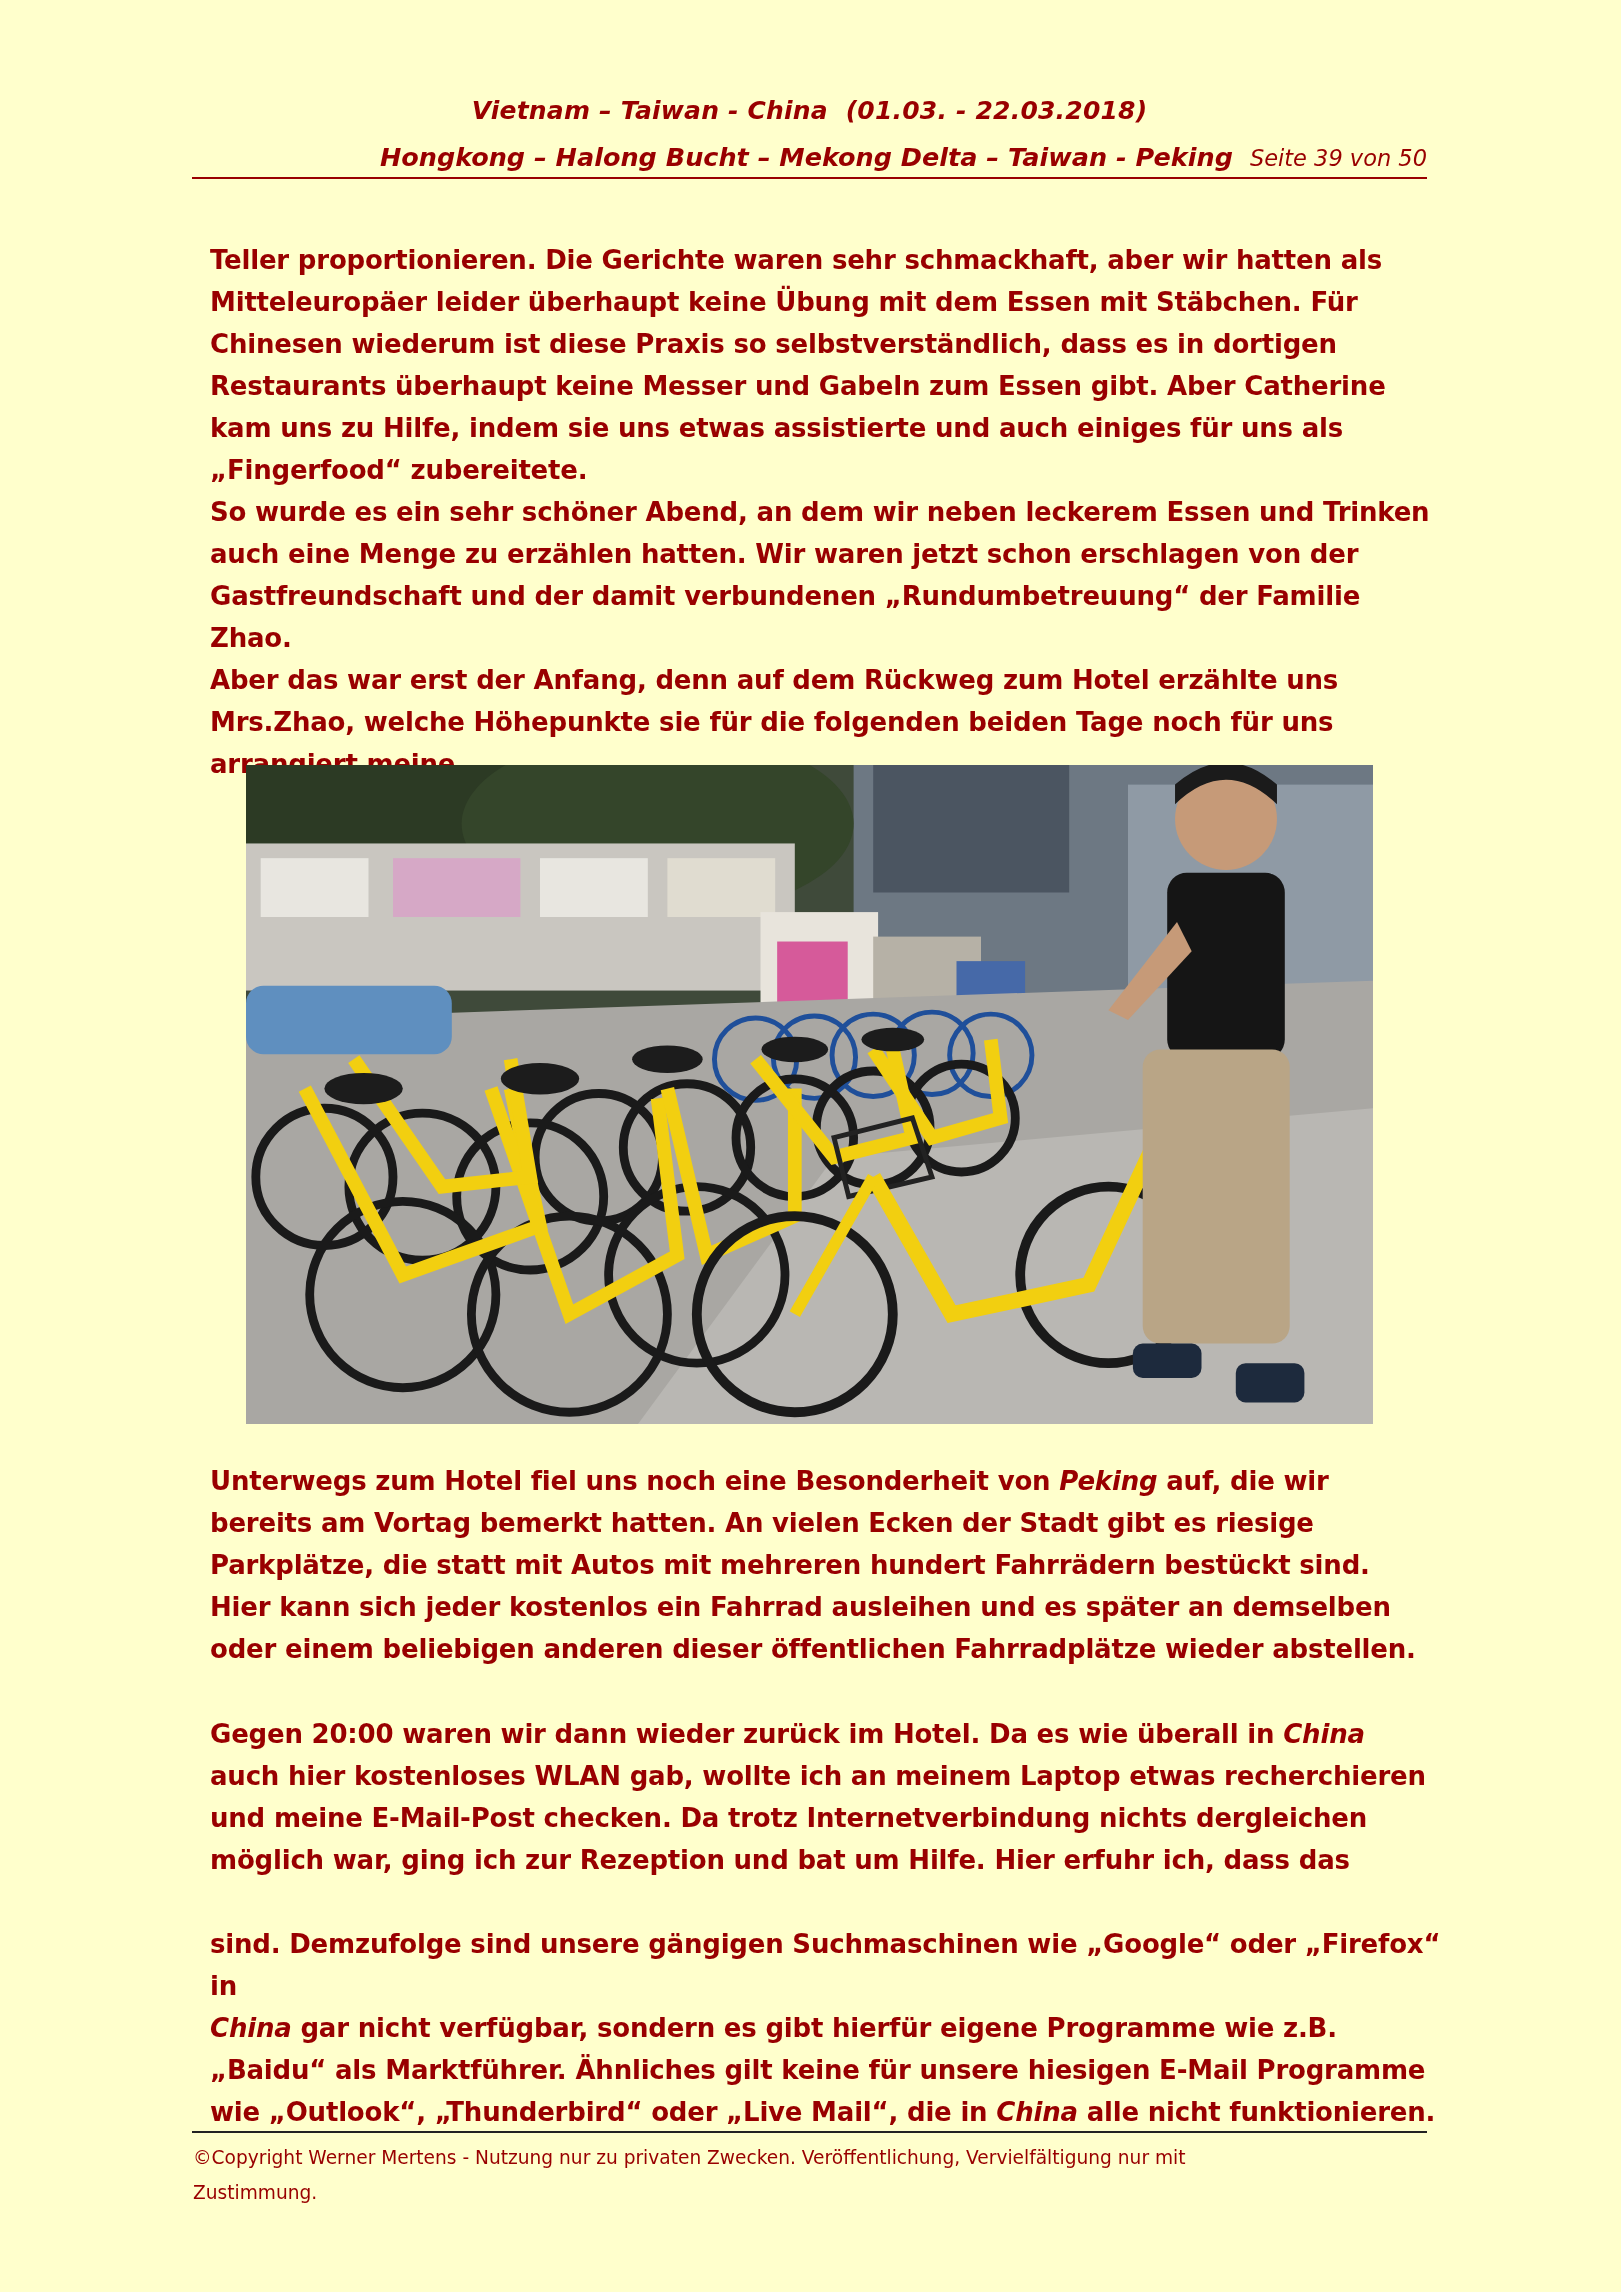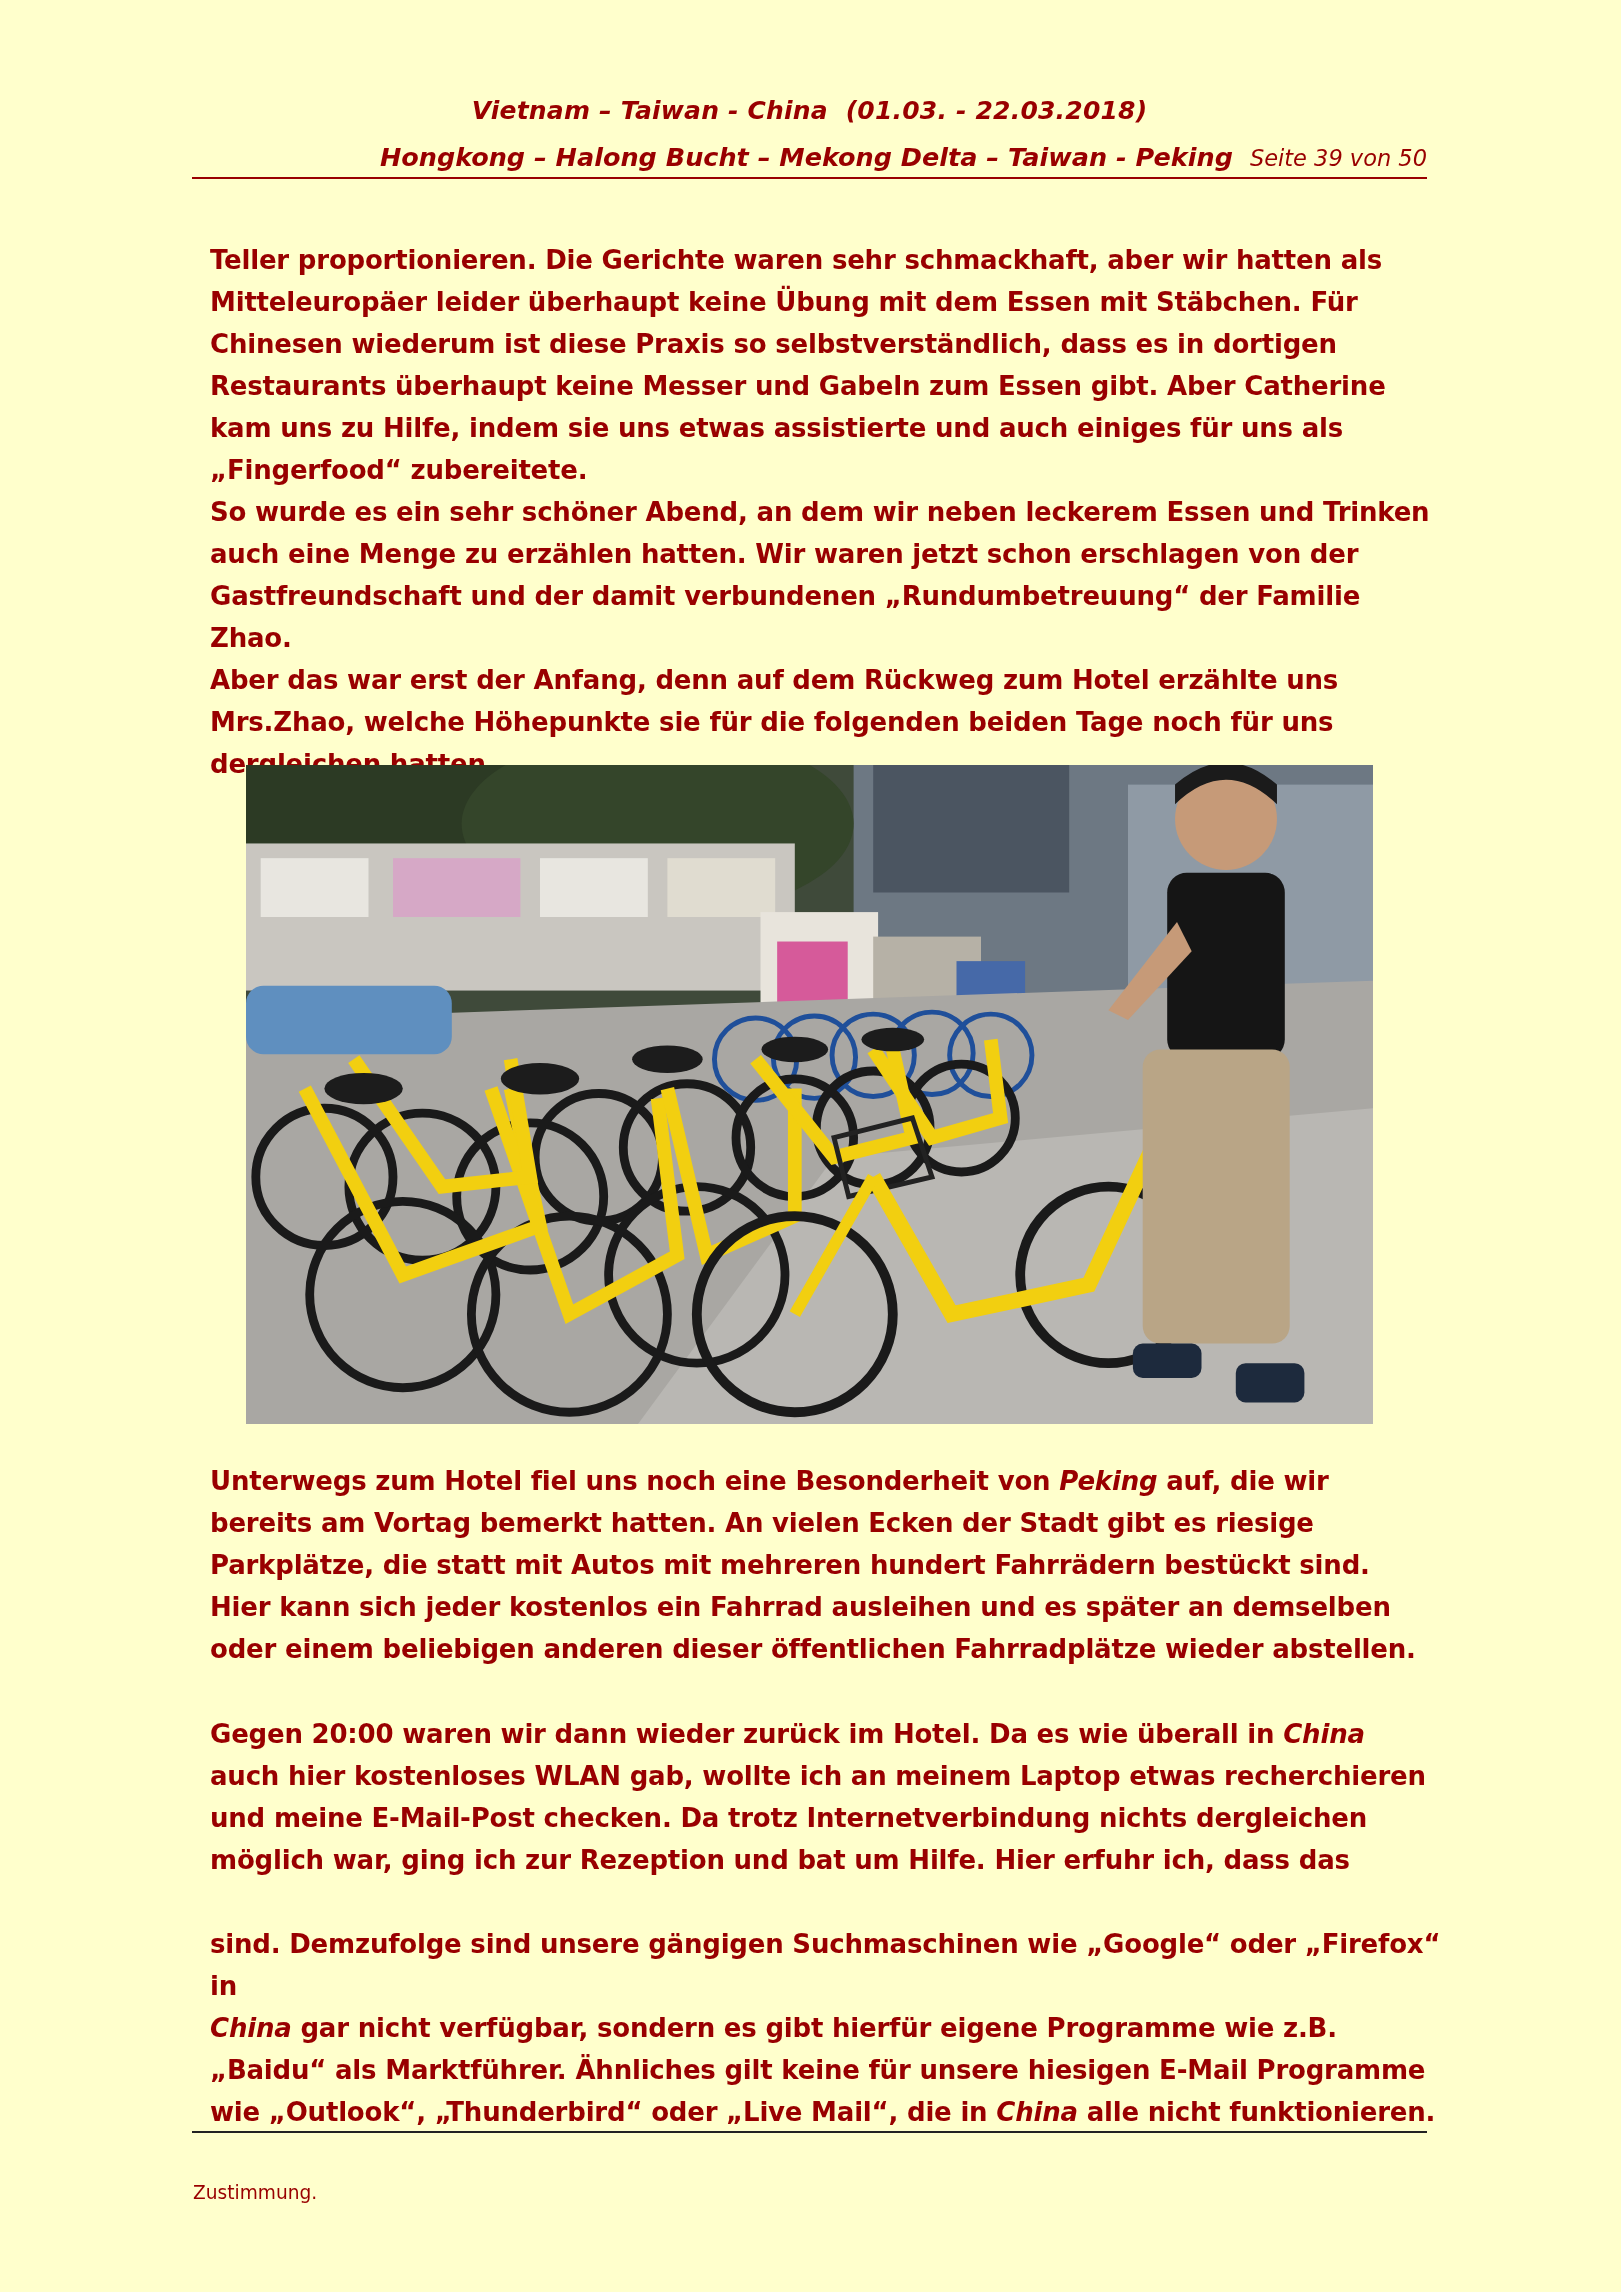--- a/index.html
+++ b/index.html
@@ -114,21 +114,21 @@
     <span>Restaurants überhaupt keine Messer und Gabeln zum Essen gibt. Aber Catherine</span><br>
     <span>kam uns zu Hilfe, indem sie uns etwas assistierte und auch einiges für uns als</span><br>
     <span>„Fingerfood“ zubereitete.</span>
   </p>
   <p>
     <span>So wurde es ein sehr schöner Abend, an dem wir neben leckerem Essen und Trinken</span><br>
     <span>auch eine Menge zu erzählen hatten. Wir waren jetzt schon erschlagen von der</span><br>
     <span>Gastfreundschaft und der damit verbundenen „Rundumbetreuung“ der Familie Zhao.</span><br>
     <span>Aber das war erst der Anfang, denn auf dem Rückweg zum Hotel erzählte uns</span><br>
     <span>Mrs.Zhao, welche Höhepunkte sie für die folgenden beiden Tage noch für uns</span><br>
-    <span>dergleichen hatten.</span>
+    <span>arrangiert meine.</span>
   </p>
 </div>
 
 <div class="photo">
   <svg viewBox="0 0 1150 672" preserveAspectRatio="none">
 
     <rect x="0" y="0" width="1150" height="260" fill="#3f4a3a"></rect>
     <rect x="620" y="0" width="530" height="260" fill="#6d7883"></rect>
     <rect x="640" y="0" width="200" height="130" fill="#4b5561"></rect>
     <rect x="900" y="20" width="250" height="230" fill="#8f9aa5"></rect>
@@ -226,16 +226,16 @@
     <br>
     <span>sind. Demzufolge sind unsere gängigen Suchmaschinen wie „Google“ oder „Firefox“ in</span><br>
     <span><span class="place">China</span><span> gar nicht verfügbar, sondern es gibt hierfür eigene Programme wie z.B.</span></span><br>
     <span>„Baidu“ als Marktführer. Ähnliches gilt keine für unsere hiesigen E-Mail Programme</span><br>
     <span><span>wie „Outlook“, „Thunderbird“ oder „Live Mail“, die in </span><span class="place">China</span><span> alle nicht funktionieren.</span></span>
   </p>
 </div>
 
 <div class="footer-rule"></div>
 <div class="footer-text">
-  <br>
+  <span>©Copyright Werner Mertens - Nutzung nur zu privaten Zwecken.  Veröffentlichung, Vervielfältigung nur mit</span><br>
   <span>Zustimmung.</span>
 </div>
 
 
 </body></html>

